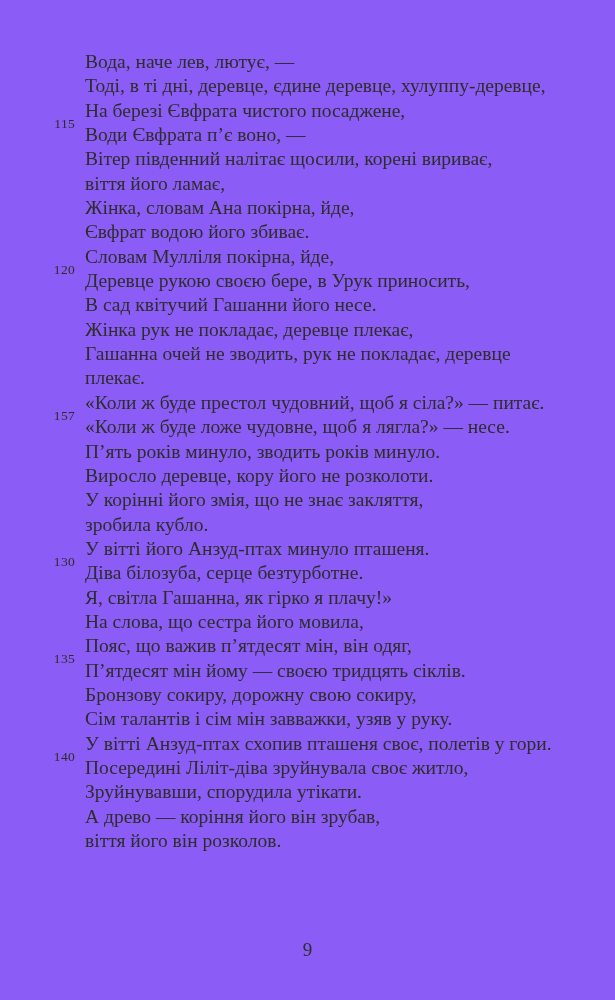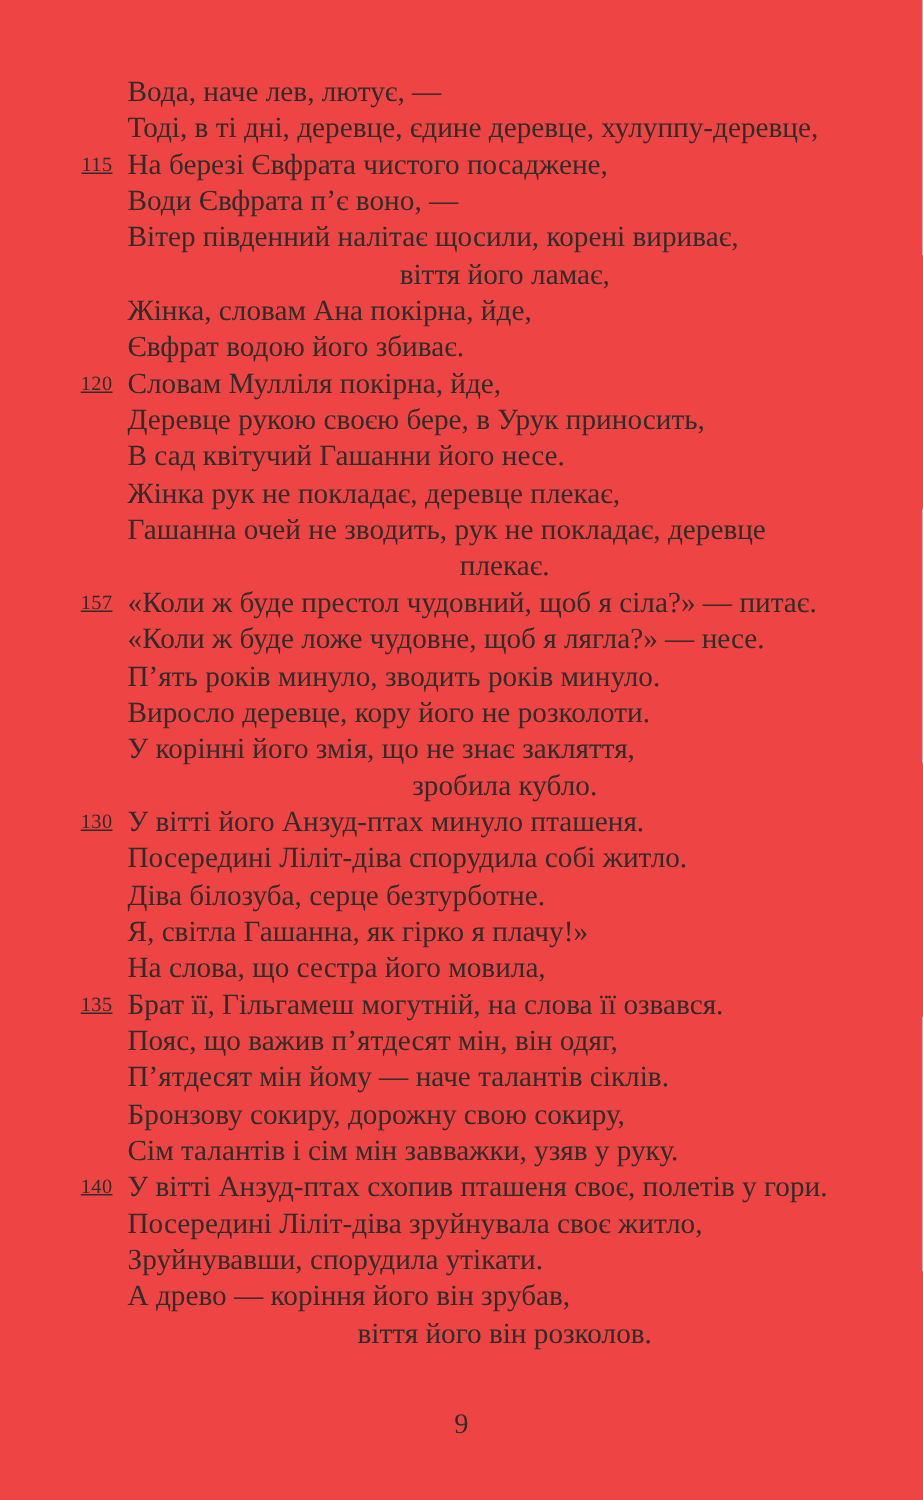--- a/index.html
+++ b/index.html
@@ -4,51 +4,50 @@
 <style>
   html, body {
     margin: 0;
     padding: 0;
     background: #fcfcfb;
   }
   .page {
     position: relative;
     width: 615px;
     height: 1000px;
-    background: #ef4444;
+    background: #8b5cf6;
     overflow: hidden;
     font-family: "Liberation Serif", "DejaVu Serif", serif;
     color: #2e2d2b;
   }
   .poem {
     position: absolute;
     left: 85px;
     top: 50px;
     width: 503px;
     font-size: 19.5px;
     line-height: 24.35px;
   }
   .line {
     position: relative;
     white-space: nowrap;
   }
   .line.right {
-    text-align: center;
+    text-align: left;
   }
   .line-num {
     position: absolute;
     left: -45px;
-    top: 4px;
+    top: 18px;
     width: 35px;
     text-align: right;
     font-size: 13.5px;
     line-height: 1;
     letter-spacing: 0.3px;
     color: #2e2d2b;
-    text-decoration: underline;
   }
   .page-number {
     position: absolute;
     top: 939px;
     left: 0;
     width: 615px;
     text-align: center;
     font-size: 19px;
     color: #2e2d2b;
   }
@@ -72,27 +71,26 @@
       <div class="line"><span>Жінка рук не покладає, деревце плекає,</span></div>
       <div class="line"><span>Гашанна очей не зводить, рук не покладає, деревце</span></div>
       <div class="line right"><span>плекає.</span></div>
       <div class="line"><span class="line-num">157</span><span>«Коли ж буде престол чудовний, щоб я сіла?» — питає.</span></div>
       <div class="line"><span>«Коли ж буде ложе чудовне, щоб я лягла?» — несе.</span></div>
       <div class="line"><span>П’ять років минуло, зводить років минуло.</span></div>
       <div class="line"><span>Виросло деревце, кору його не розколоти.</span></div>
       <div class="line"><span>У корінні його змія, що не знає закляття,</span></div>
       <div class="line right"><span>зробила кубло.</span></div>
       <div class="line"><span class="line-num">130</span><span>У вітті його Анзуд-птах минуло пташеня.</span></div>
-      <div class="line"><span>Посередині Ліліт-діва спорудила собі житло.</span></div>
       <div class="line"><span>Діва білозуба, серце безтурботне.</span></div>
       <div class="line"><span>Я, світла Гашанна, як гірко я плачу!»</span></div>
       <div class="line"><span>На слова, що сестра його мовила,</span></div>
-      <div class="line"><span class="line-num">135</span><span>Брат її, Гільгамеш могутній, на слова її озвався.</span></div>
+      <div class="line"><span class="line-num">135</span></div>
       <div class="line"><span>Пояс, що важив п’ятдесят мін, він одяг,</span></div>
-      <div class="line"><span>П’ятдесят мін йому — наче талантів сіклів.</span></div>
+      <div class="line"><span>П’ятдесят мін йому — своєю тридцять сіклів.</span></div>
       <div class="line"><span>Бронзову сокиру, дорожну свою сокиру,</span></div>
       <div class="line"><span>Сім талантів і сім мін завважки, узяв у руку.</span></div>
       <div class="line"><span class="line-num">140</span></div>
       <div class="line"><span>У вітті Анзуд-птах схопив пташеня своє, полетів у гори.</span></div>
       <div class="line"><span>Посередині Ліліт-діва зруйнувала своє житло,</span></div>
       <div class="line"><span>Зруйнувавши, спорудила утікати.</span></div>
       <div class="line"><span>А древо — коріння його він зрубав,</span></div>
       <div class="line right"><span>віття його він розколов.</span></div>
     </div>
   <div class="page-number">9</div>

